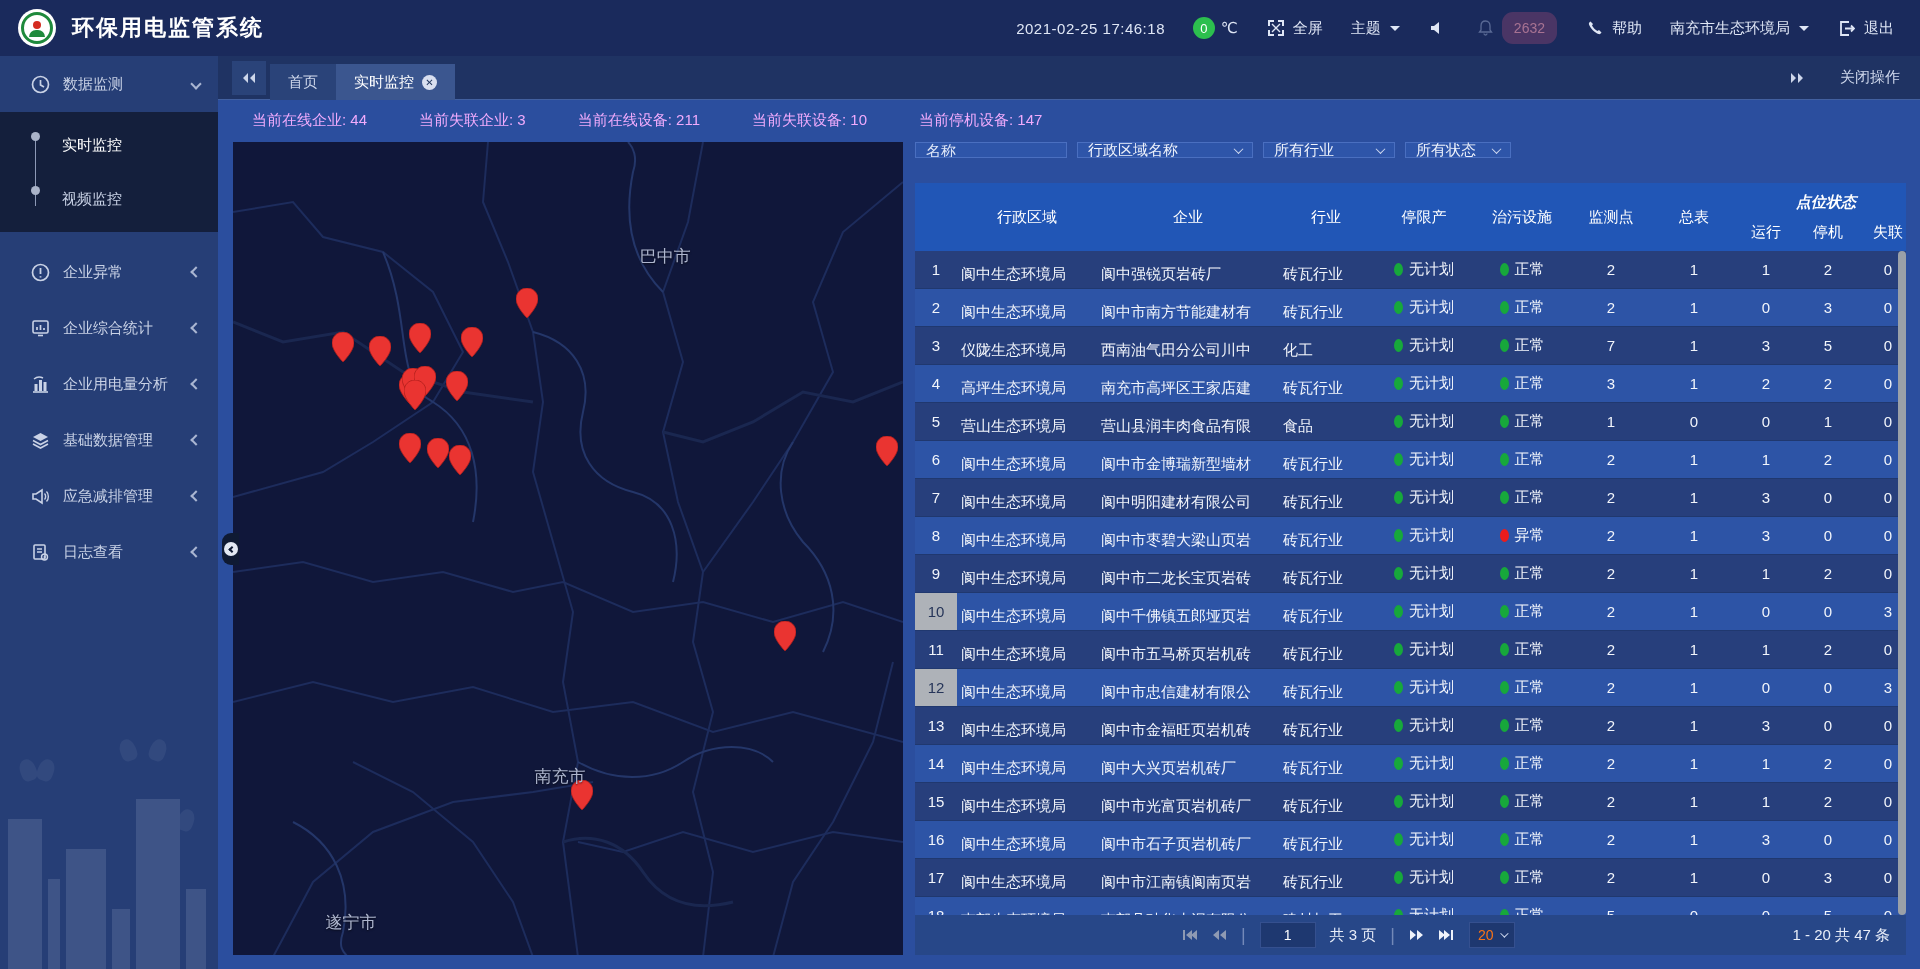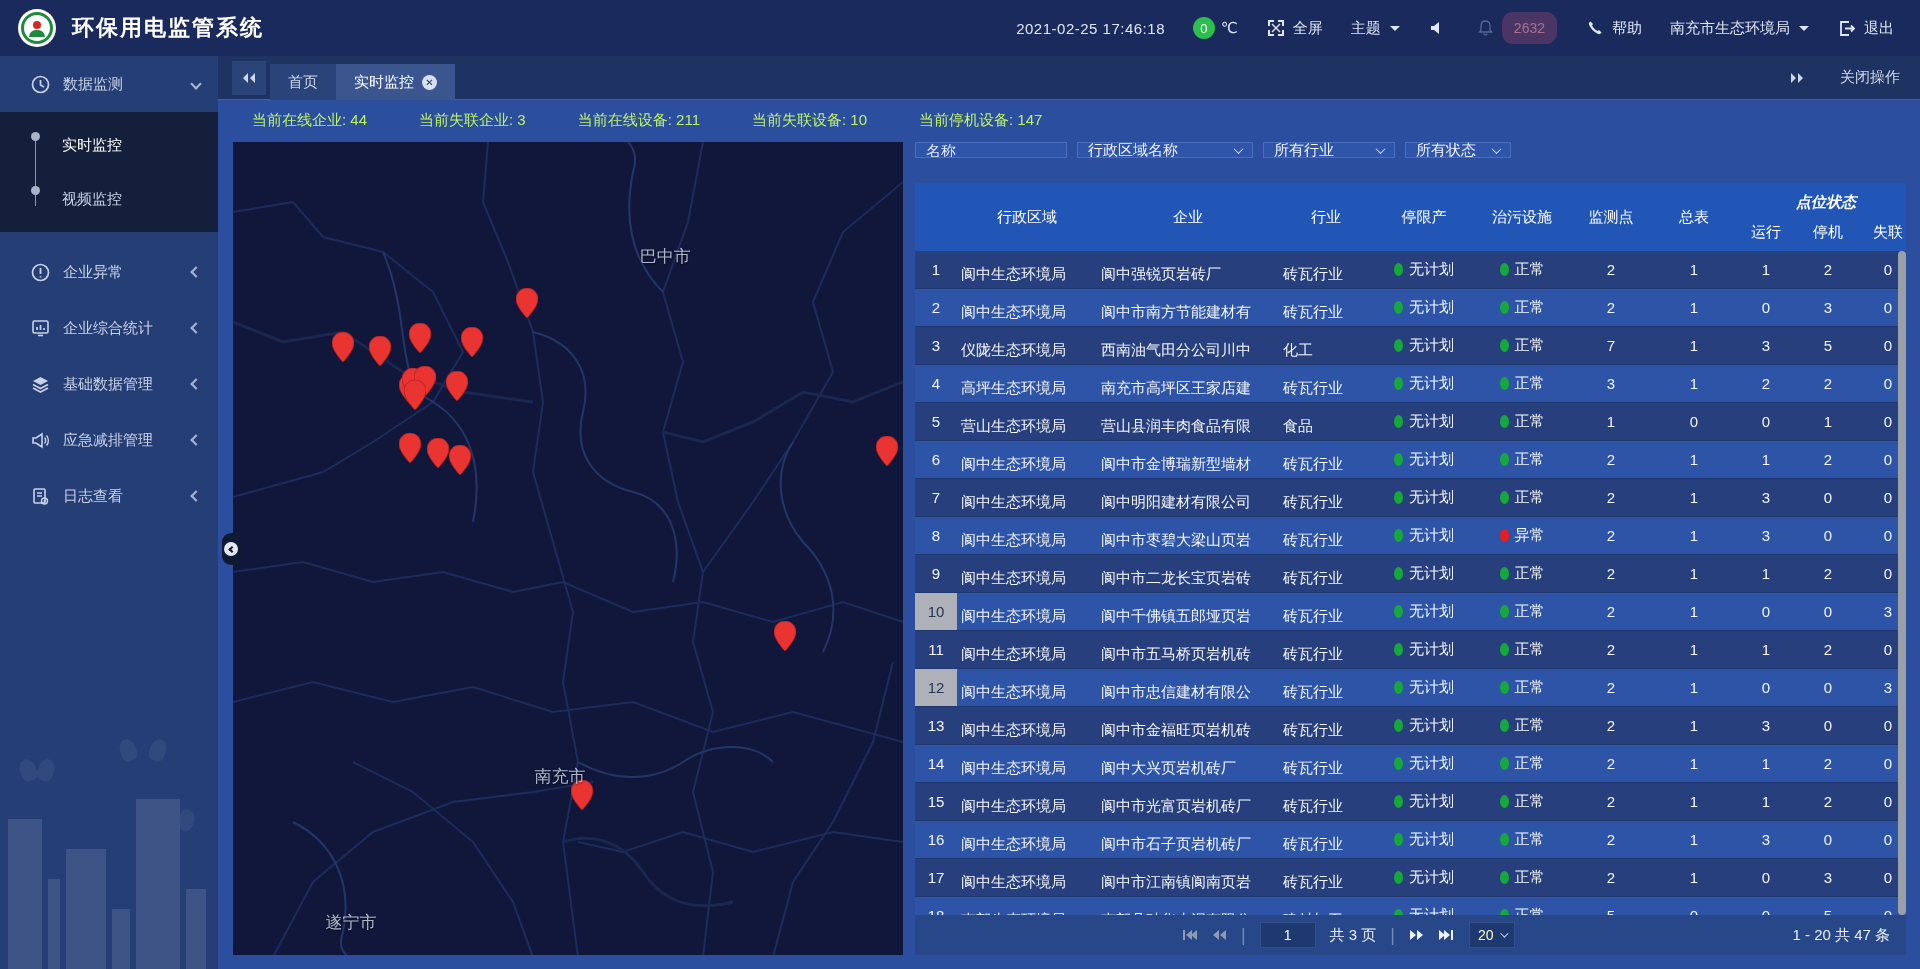--- a/index.html
+++ b/index.html
@@ -50,21 +50,21 @@
   .content-col { flex:1; display:flex; flex-direction:column; min-width:0; }
   .tab-bar { height:44px; flex:0 0 44px; background:#1f3363; display:flex; align-items:center; border-bottom:1px solid #42609f; padding:0 20px 0 14px; color:#cdd6ea; }
   .tab-arrow { width:34px; height:34px; display:flex; align-items:center; justify-content:center; cursor:pointer; background:#2a4379; margin-right:4px; }
   .tab-arrow.right-side { background:transparent; }
   .tab { height:36px; margin-top:8px; align-self:flex-start; padding:0 18px; display:flex; align-items:center; gap:8px; background:#2a4379; cursor:pointer; font-size:15px; }
   .tab.active { background:#3b568f; color:#fff; }
   .tab-close { width:15px; height:15px; border-radius:50%; background:#d9dff0; color:#22375f; font-size:10px; line-height:15px; text-align:center; cursor:pointer; }
   .tab-spacer { flex:1; }
   .close-ops { margin-left:22px; cursor:pointer; font-size:15px; color:#cfd8ec; }
   
-  .stats-bar { height:40px; flex:0 0 40px; display:flex; align-items:center; gap:52px; padding-left:34px; background:#2b4e9e; font-size:15px; color:#bef264; }
+  .stats-bar { height:40px; flex:0 0 40px; display:flex; align-items:center; gap:52px; padding-left:34px; background:#2b4e9e; font-size:15px; color:#f0abfc; }
   .stat { white-space:nowrap; }
   
   .content-body { flex:1; display:flex; position:relative; min-height:0; padding:2px 14px 14px 15px; gap:12px; }
   
   .map { width:670px; flex:0 0 670px; background:#10173a; position:relative; overflow:hidden; }
   .map svg.roads { position:absolute; inset:0; }
   .pin { position:absolute; width:22px; height:30px; transform:translate(-50%,-100%); }
   .city-label { position:absolute; color:#aeb6ce; font-size:17px; transform:translate(-50%,-50%); white-space:nowrap; text-shadow:0 1px 2px rgba(0,0,0,.6); }
   .collapse-handle { position:absolute; left:4px; top:393px; width:17px; height:32px; background:#0f1a33; border-radius:9px 0 0 9px; display:flex; align-items:center; justify-content:center; cursor:pointer; z-index:5; }
   .collapse-handle .circ { width:14px; height:14px; border-radius:50%; background:#e3e8f3; display:flex; align-items:center; justify-content:center; }
@@ -98,21 +98,21 @@
   .dot.green { background:#17a83b; }
   .dot.red { background:#ea1c1c; }
   .scrollbar { position:absolute; right:0; top:0; bottom:0; width:8px; background:#9aa0a8; border-radius:4px; }
   
   .pager { height:40px; flex:0 0 40px; background:#274788; display:flex; align-items:center; padding:0 16px; color:#e8edf8; font-size:15px; }
   .pager-center { flex:1; display:flex; align-items:center; justify-content:center; gap:14px; }
   .pg-btn { display:flex; align-items:center; cursor:pointer; }
   .pg-btn svg { display:block; }
   .pg-divider { color:#7389b8; font-size:18px; }
   .pg-input { width:56px; height:26px; background:#1e3870; border:1px solid #35508f; color:#fff; text-align:center; font-size:14px; font-family:inherit; outline:none; }
-  .pg-size { height:26px; background:#1e3870; border:1px solid #35508f; color:#fef9c3; display:flex; align-items:center; gap:6px; padding:0 8px; cursor:pointer; font-size:14px; }
+  .pg-size { height:26px; background:#1e3870; border:1px solid #35508f; color:#f97316; display:flex; align-items:center; gap:6px; padding:0 8px; cursor:pointer; font-size:14px; }
   .pg-size .sel-chev { width:6px; height:6px; border-right:1.5px solid #cfd9ef; border-bottom:1.5px solid #cfd9ef; transform:rotate(45deg) translateY(-2px); }
   .pg-range { white-space:nowrap;margin-left:28px; }
 </style>
 </head>
 <body>
 
 <header class="top-header">
   <div class="logo">
       <div class="ring"></div>
     </div>
@@ -215,20 +215,33 @@
     </div>
     <div class="menu-item">
       <span class="micon">
         <svg width="19" height="19" viewBox="0 0 19 19">
             <rect x="2" y="2" width="15" height="12" rx="1.5" fill="none" stroke="#c9d2e6" stroke-width="1.6"></rect>
             <path d="M6 11 L6 8 M9.5 11 L9.5 6 M13 11 L13 9" stroke="#c9d2e6" stroke-width="1.7"></path>
             <path d="M7 16.5 L12 16.5" stroke="#c9d2e6" stroke-width="1.6"></path>
           </svg>
       </span>
       <span class="mi-label">企业综合统计</span>
+      <span class="chev left"></span>
+    </div>
+    <div class="menu-item">
+      <span class="micon">
+        <svg width="19" height="19" viewBox="0 0 19 19">
+            <path d="M2 17 L17 17" stroke="#c9d2e6" stroke-width="1.6"></path>
+            <rect x="3.5" y="9" width="3" height="7" fill="#c9d2e6"></rect>
+            <rect x="8" y="5" width="3" height="11" fill="#c9d2e6"></rect>
+            <rect x="12.5" y="7" width="3" height="9" fill="#c9d2e6"></rect>
+            <path d="M3 4 C6 1.5 9 1.5 12 3" fill="none" stroke="#c9d2e6" stroke-width="1.4"></path>
+          </svg>
+      </span>
+      <span class="mi-label">企业用电量分析</span>
       <span class="chev left"></span>
     </div>
     <div class="menu-item">
       <span class="micon">
         <svg width="19" height="19" viewBox="0 0 19 19">
             <path d="M9.5 2 L17 6 L9.5 10 L2 6 Z" fill="#c9d2e6"></path>
             <path d="M2 9.5 L9.5 13.5 L17 9.5" fill="none" stroke="#c9d2e6" stroke-width="1.6"></path>
             <path d="M2 13 L9.5 17 L17 13" fill="none" stroke="#c9d2e6" stroke-width="1.6"></path>
           </svg>
       </span>

